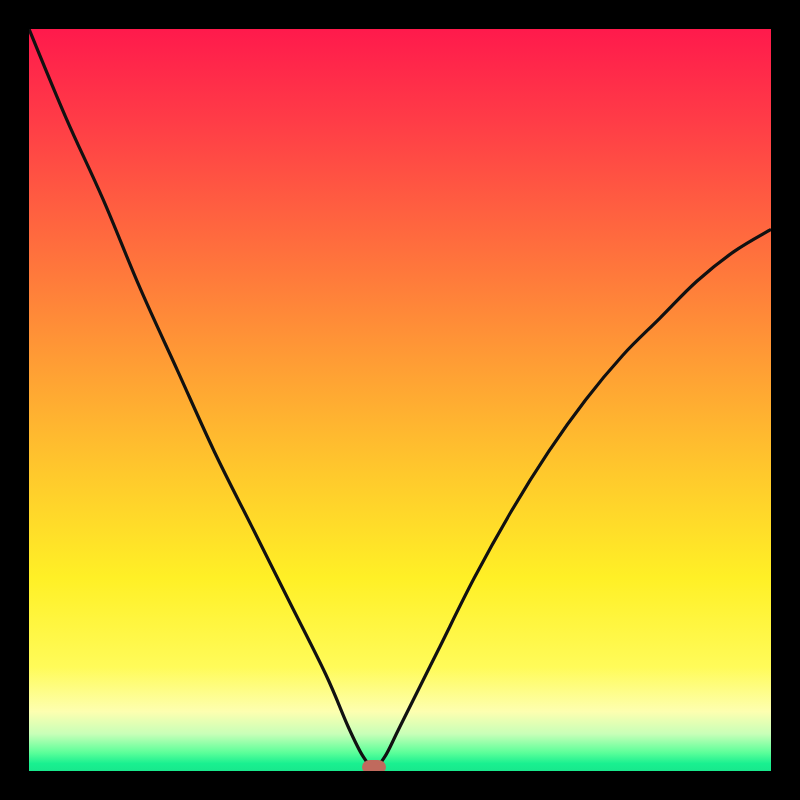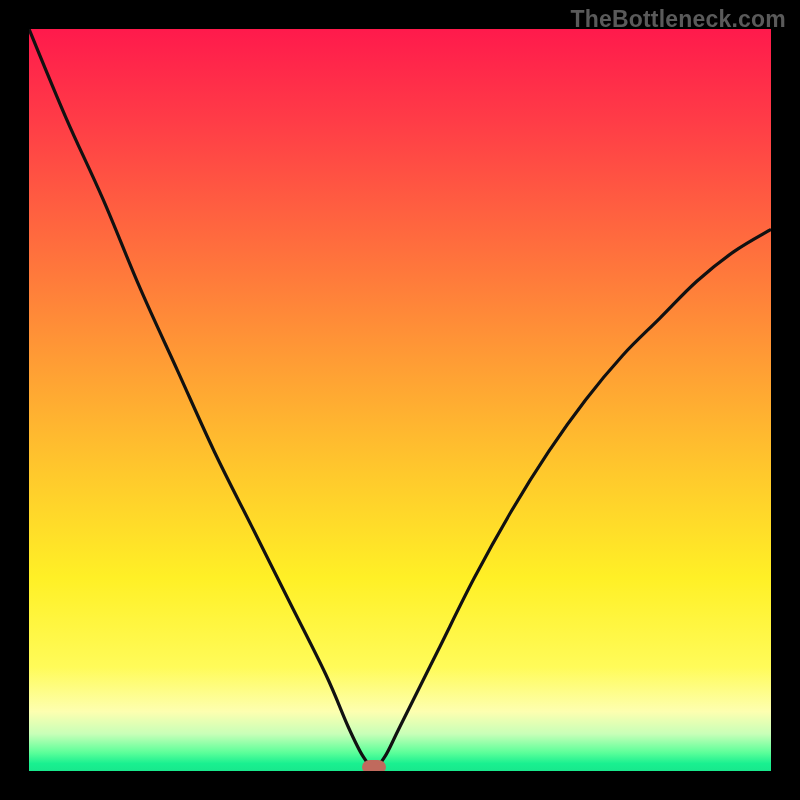--- a/index.html
+++ b/index.html
@@ -61,21 +61,20 @@
     border-radius: 8px / 7px;
     background: #c06a5d;
     transform: translate(-50%, -50%);
   }
 </style>
 </head>
 <body>
 
 <div class="frame">
 
-  <div class="watermark">TheBottleneck.com</div>
 
   <div class="plot">
     <div class="gradient"></div>
 
     <svg class="curve" viewBox="0 0 742 742" preserveAspectRatio="none">
       <path id="curve-path" fill="none" stroke-width="3.2" stroke="#111111" d="M 0,0 C 6.678,16.027199999999993 23.744,58.32119999999997 37.1,89.03999999999996 C 50.456,119.75879999999995 60.84400000000001,139.94119999999998 74.2,170.65999999999997 C 87.556,201.37879999999996 97.944,228.9812 111.3,259.7 C 124.65599999999999,290.4188 135.044,311.9368 148.4,341.32 C 161.756,370.7032 172.144,394.8924 185.5,422.94 C 198.856,450.9876 209.244,470.428 222.6,497.14 C 235.956,523.852 246.344,544.628 259.7,571.34 C 273.056,598.052 286.1152,622.8348 296.8,645.54 C 307.4848,668.2452 312.382,682.7884 319.06,697.48 C 325.738,712.1716 329.22540000000004,719.8142 333.90000000000003,727.16 C 338.57460000000003,734.5057999999999 341.02320000000003,738.29 345.03000000000003,738.29 C 349.0368,738.29 351.48539999999997,734.5057999999999 356.15999999999997,727.16 C 360.83459999999997,719.8142 361.6508,716.1784 371,697.48 C 380.3492,678.7816 394.744,649.992 408.1,623.28 C 421.456,596.568 431.844,574.4563999999999 445.2,549.0799999999999 C 458.556,523.7035999999999 468.944,505.0052 482.3,482.3 C 495.656,459.5948 506.044,442.974 519.4,422.94 C 532.756,402.906 543.144,388.3628 556.5,371 C 569.856,353.6372 580.244,341.17159999999996 593.6,326.47999999999996 C 606.956,311.78839999999997 617.3439999999999,302.736 630.6999999999999,289.38 C 644.0559999999999,276.024 654.4440000000001,264.30039999999997 667.8000000000001,252.27999999999997 C 681.1560000000001,240.25959999999998 691.544,231.94920000000002 704.9,222.60000000000002 C 718.256,213.25080000000003 735.322,204.34680000000003 742,200.34000000000003"></path>
     </svg>
 
     <div id="marker" class="marker" style="background: rgb(192, 106, 93); left: 345.03px; top: 738.29px;"></div>
   </div>

